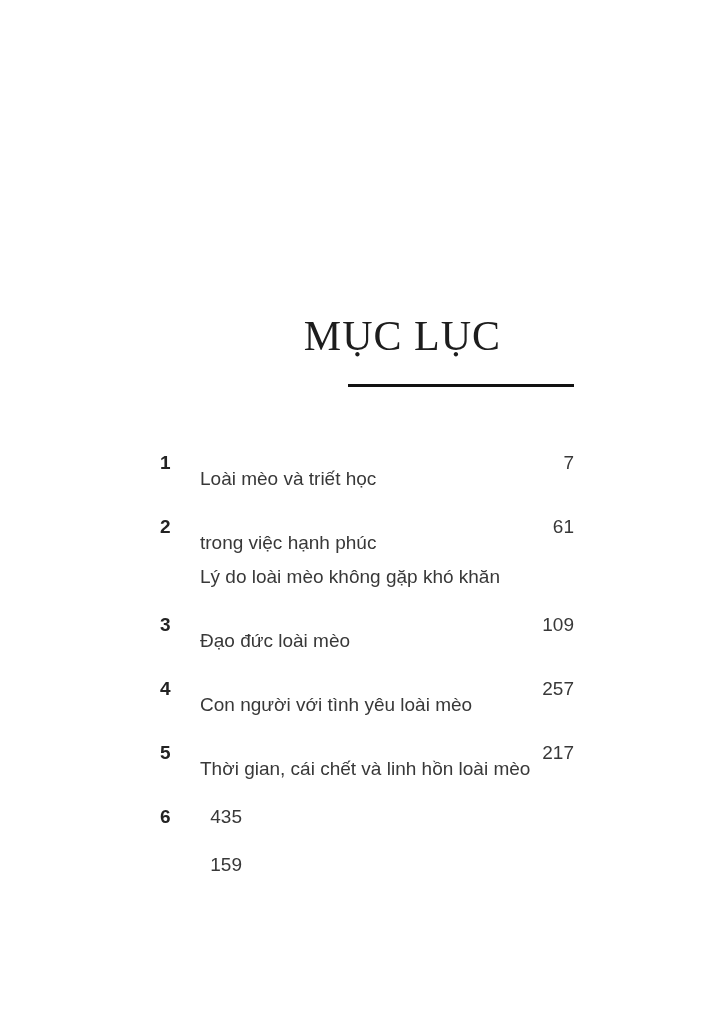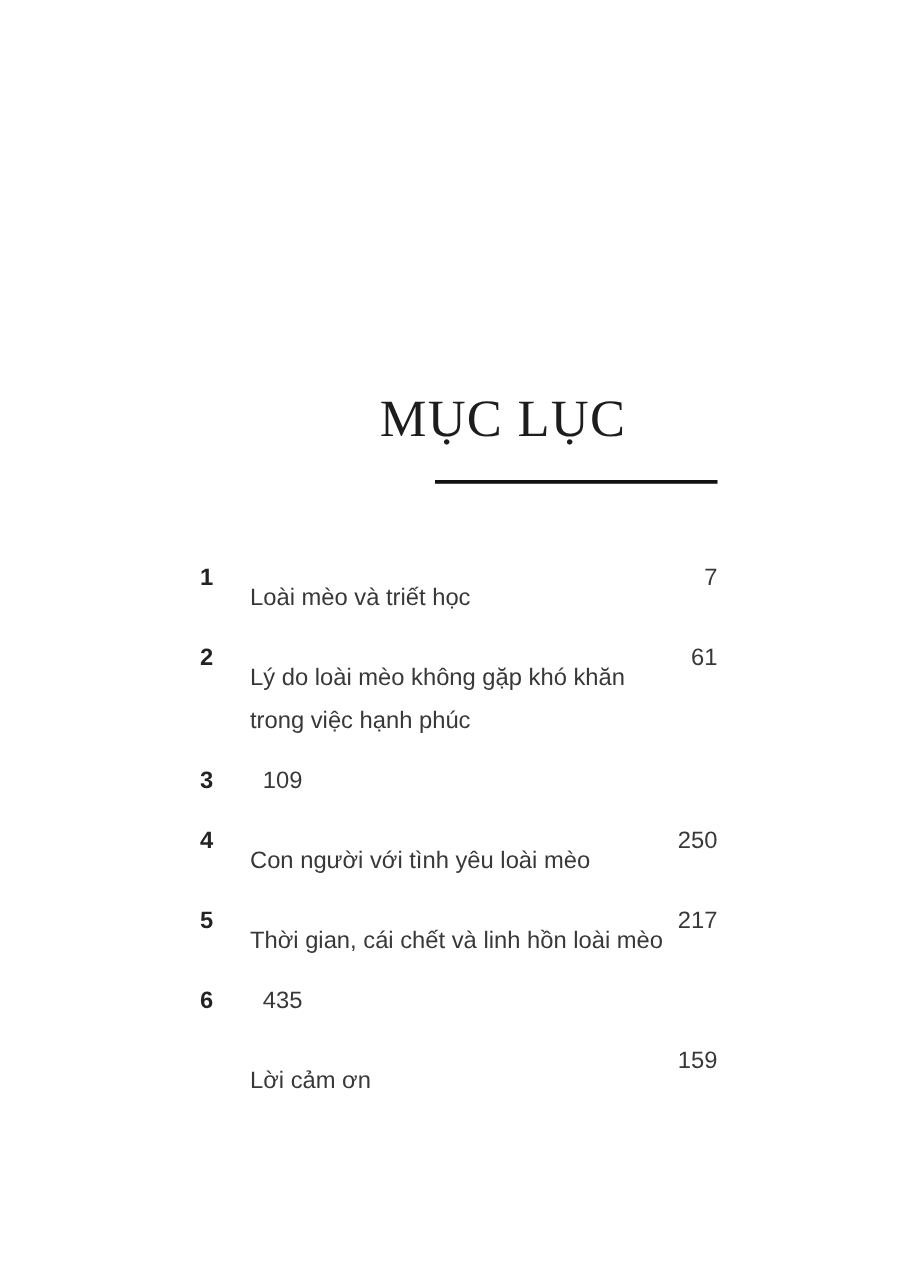--- a/index.html
+++ b/index.html
@@ -86,48 +86,48 @@
       <div class="toc-row">
         <span class="toc-num">1</span>
         <div class="toc-lines">
           <div class="toc-line">Loài mèo và triết học</div>
         </div>
         <span class="toc-page">7</span>
       </div>
       <div class="toc-row">
         <span class="toc-num">2</span>
         <div class="toc-lines">
+          <div class="toc-line">trong việc hạnh phúc</div>
           <div class="toc-line">Lý do loài mèo không gặp khó khăn</div>
-          <div class="toc-line">trong việc hạnh phúc</div>
         </div>
         <span class="toc-page">61</span>
       </div>
       <div class="toc-row">
         <span class="toc-num">3</span>
+        <div class="toc-lines">
+          <div class="toc-line">Đạo đức loài mèo</div>
+        </div>
         <span class="toc-page">109</span>
       </div>
       <div class="toc-row">
         <span class="toc-num">4</span>
         <div class="toc-lines">
           <div class="toc-line">Con người với tình yêu loài mèo</div>
         </div>
-        <span class="toc-page">250</span>
+        <span class="toc-page">257</span>
       </div>
       <div class="toc-row">
         <span class="toc-num">5</span>
         <div class="toc-lines">
           <div class="toc-line">Thời gian, cái chết và linh hồn loài mèo</div>
         </div>
         <span class="toc-page">217</span>
       </div>
       <div class="toc-row">
         <span class="toc-num">6</span>
         <span class="toc-page">435</span>
       </div>
       <div class="toc-row">
         <span class="toc-num"></span>
-        <div class="toc-lines">
-          <div class="toc-line">Lời cảm ơn</div>
-        </div>
         <span class="toc-page">159</span>
       </div>
     </div>
 </div>
 
 </body></html>

